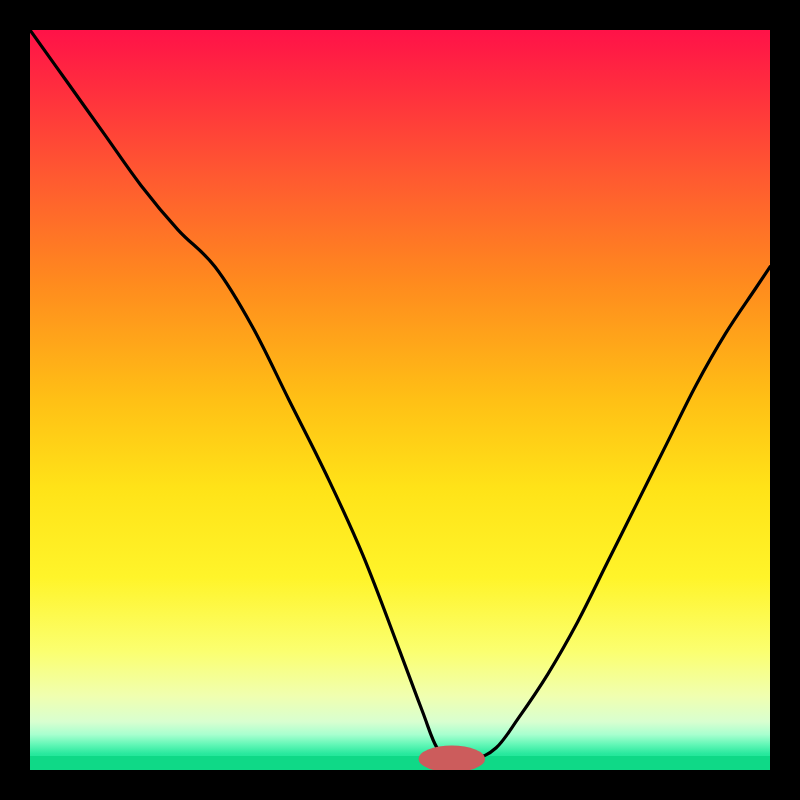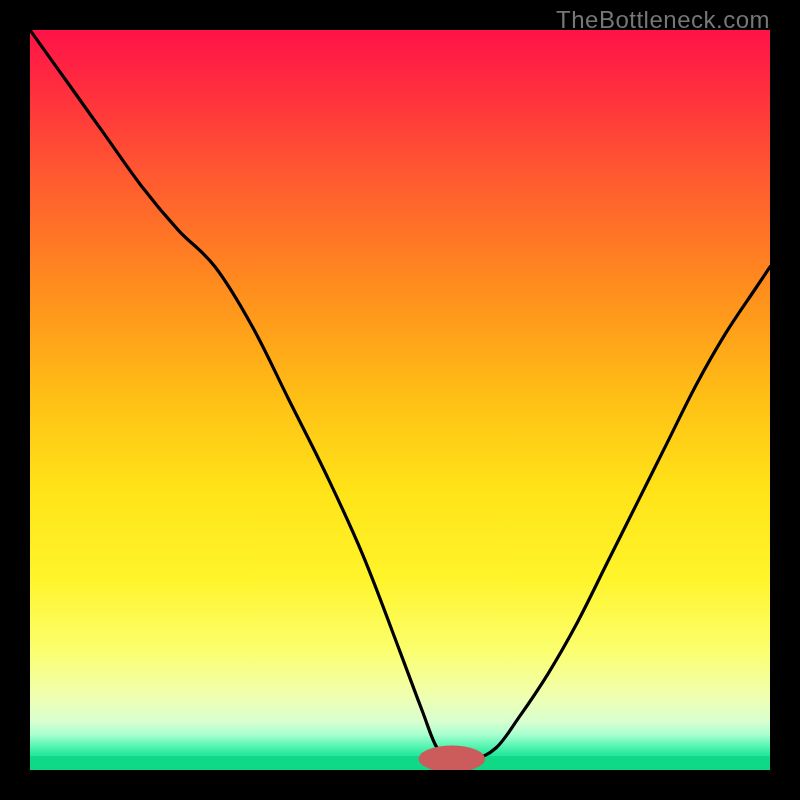--- a/index.html
+++ b/index.html
@@ -36,21 +36,20 @@
     color: #777;
     font-size: 24px;
     letter-spacing: 0.5px;
     user-select: none;
   }
 </style>
 </head>
 <body>
 
 <div class="frame">
-  <div class="watermark">TheBottleneck.com</div>
 
   <div class="plot-area">
     <svg class="layer" width="740" height="740" viewBox="0 0 740 740">
       <defs>
         <linearGradient id="heat" x1="0" y1="0" x2="0" y2="1">
             <stop offset="0.00%" stop-color="#ff1248"></stop>
             <stop offset="8.00%" stop-color="#ff2e3e"></stop>
             <stop offset="20.00%" stop-color="#ff5a30"></stop>
             <stop offset="34.00%" stop-color="#ff8a1e"></stop>
             <stop offset="50.00%" stop-color="#ffc015"></stop>

